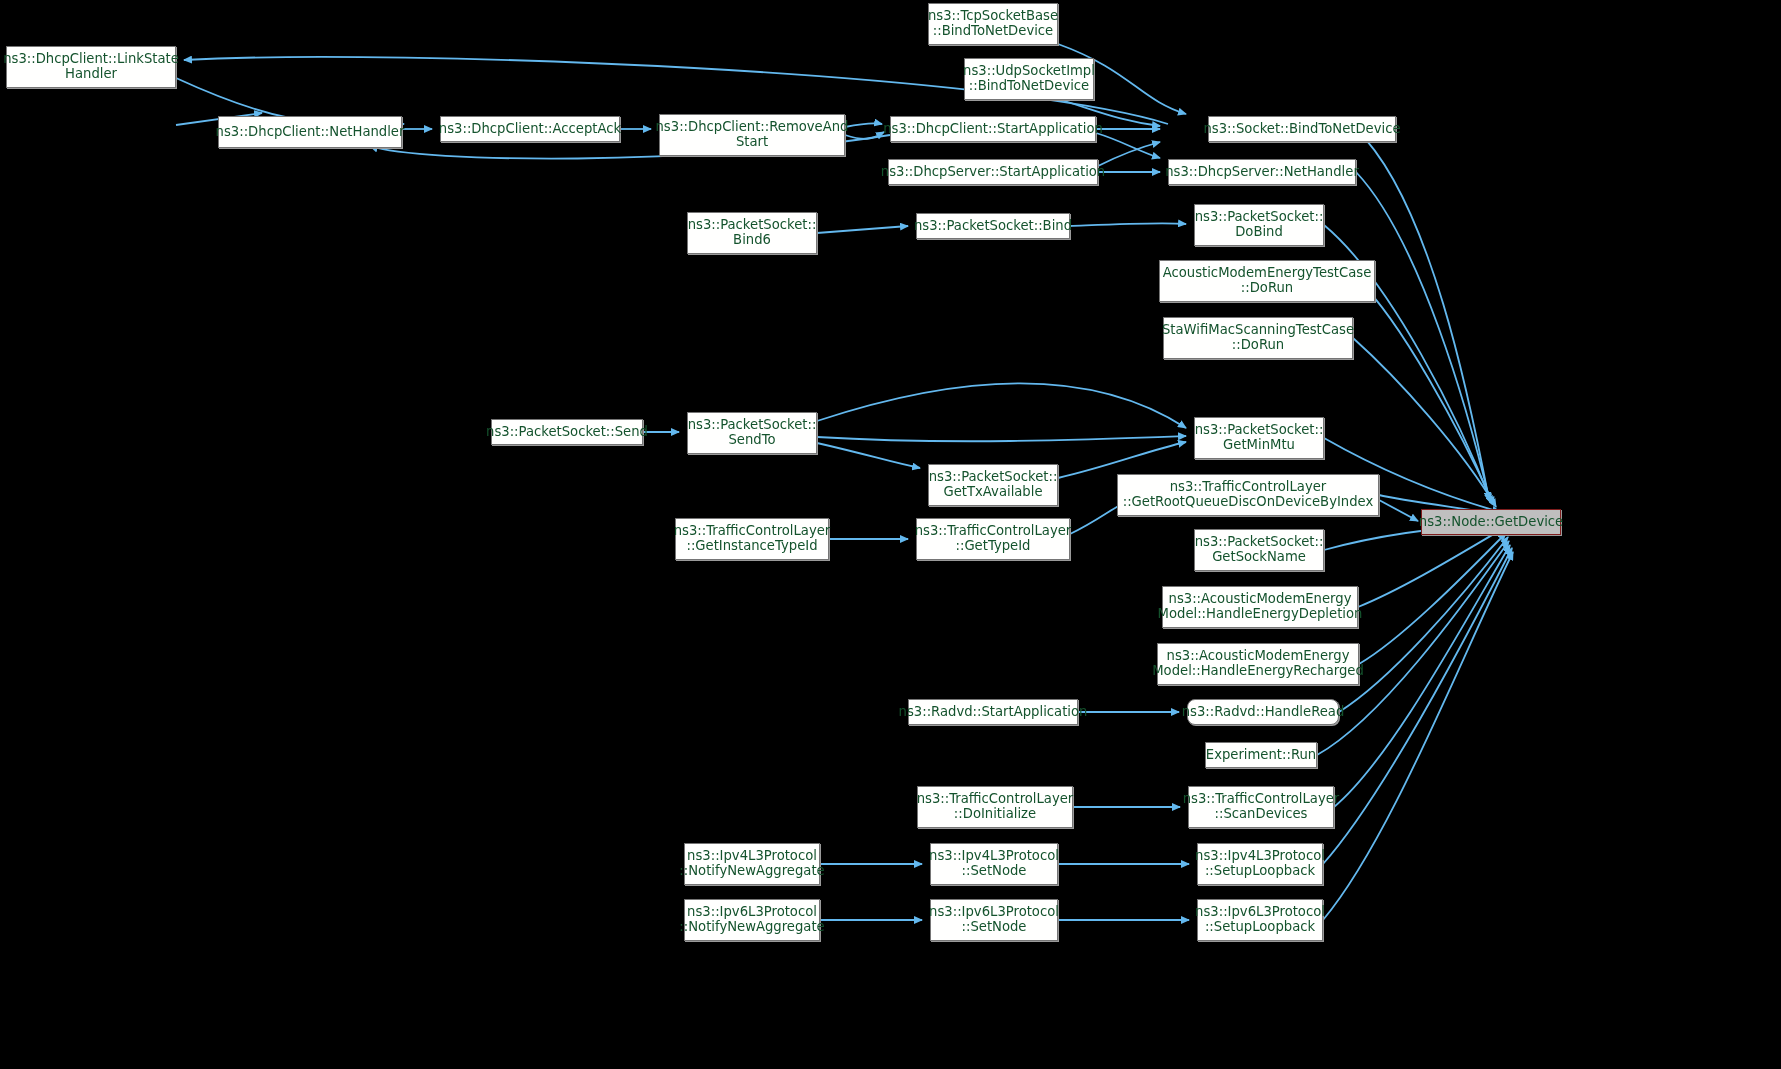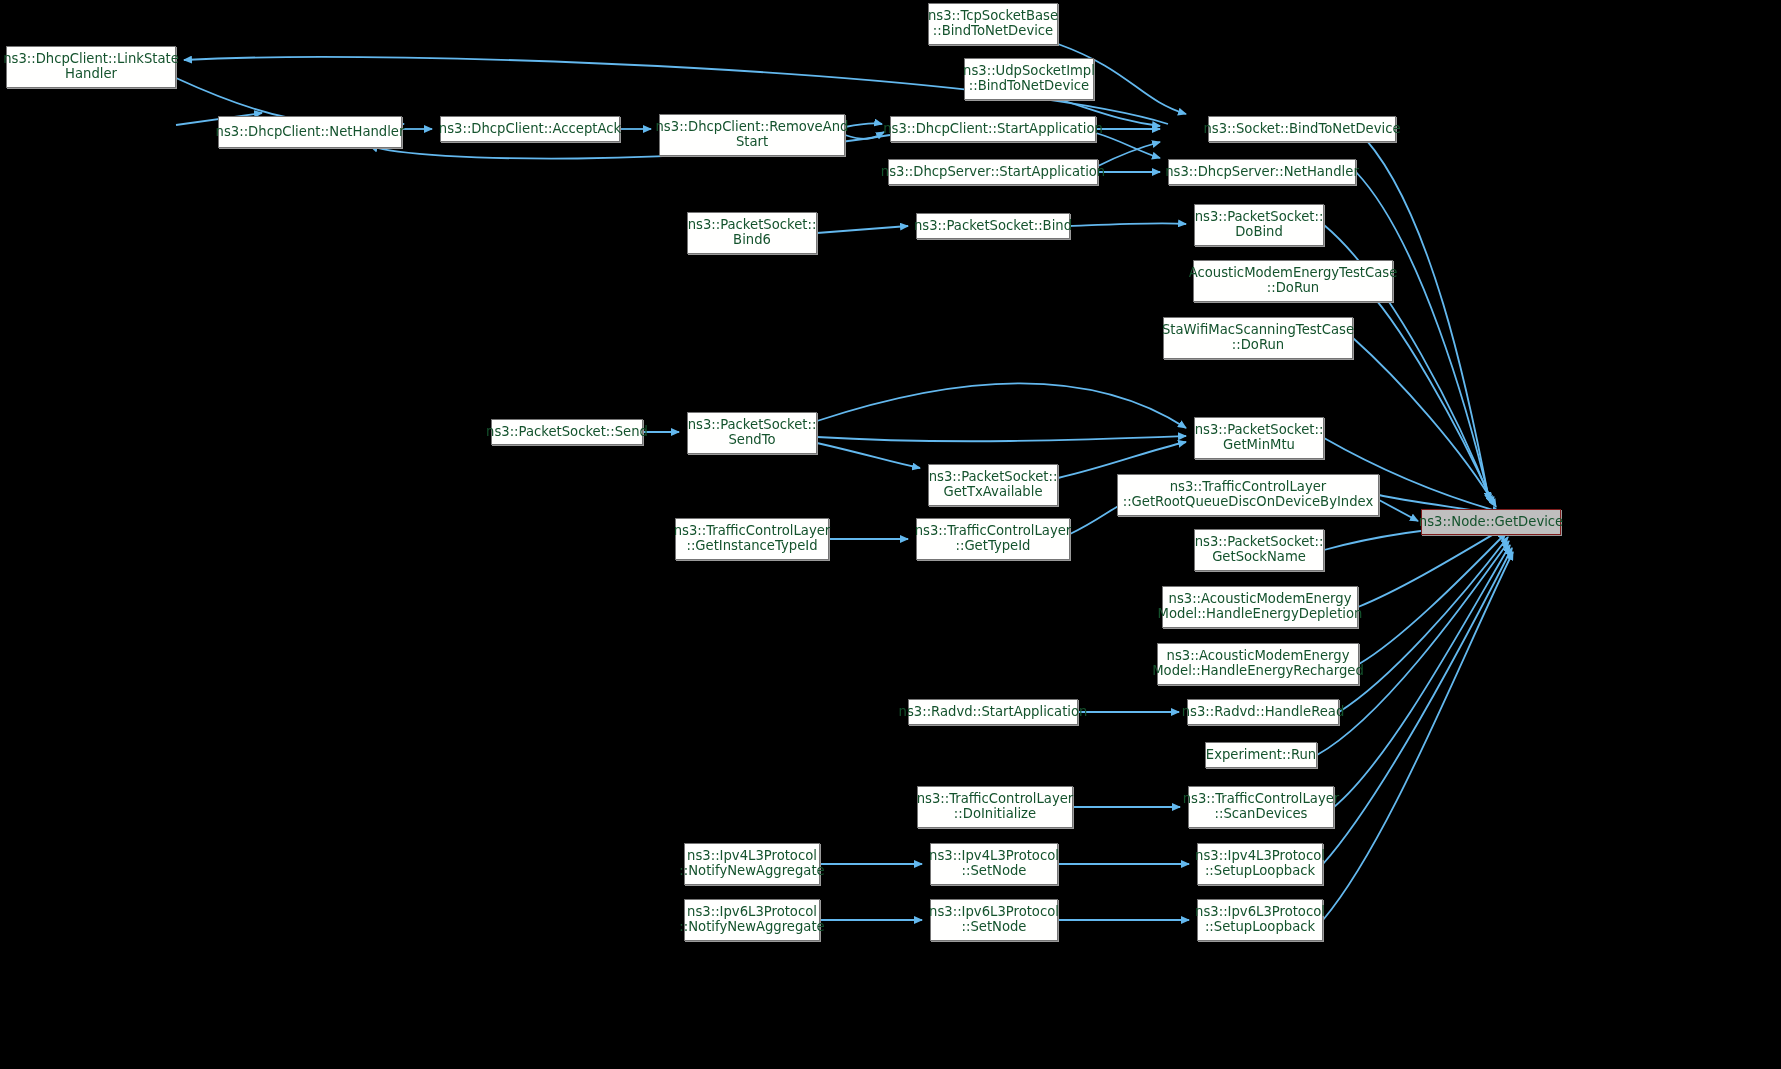--- a/index.html
+++ b/index.html
@@ -85,21 +85,21 @@
 ::BindToNetDevice</div>
       <div class="node" style="left: 890px; top: 116px; width: 206px; height: 26px;">ns3::DhcpClient::StartApplication</div>
       <div class="node" style="left: 888px; top: 159px; width: 210px; height: 26px;">ns3::DhcpServer::StartApplication</div>
       <div class="node" style="left: 1208px; top: 116px; width: 188px; height: 26px;">ns3::Socket::BindToNetDevice</div>
       <div class="node" style="left: 1168px; top: 159px; width: 188px; height: 26px;">ns3::DhcpServer::NetHandler</div>
       <div class="node" style="left: 687px; top: 212px; width: 130px; height: 42px;">ns3::PacketSocket::
 Bind6</div>
       <div class="node" style="left: 916px; top: 213px; width: 154px; height: 26px;">ns3::PacketSocket::Bind</div>
       <div class="node" style="left: 1194px; top: 204px; width: 130px; height: 42px;">ns3::PacketSocket::
 DoBind</div>
-      <div class="node" style="left: 1159px; top: 260px; width: 200px; height: 42px; margin-left: 34px;">AcousticModemEnergyTestCase
+      <div class="node" style="left: 1159px; top: 260px; width: 216px; height: 42px;">AcousticModemEnergyTestCase
 ::DoRun</div>
       <div class="node" style="left: 1163px; top: 317px; width: 190px; height: 42px;">StaWifiMacScanningTestCase
 ::DoRun</div>
       <div class="node" style="left: 455px; top: 419px; width: 152px; height: 26px; margin-left: 36px;">ns3::PacketSocket::Send</div>
       <div class="node" style="left: 687px; top: 412px; width: 130px; height: 42px;">ns3::PacketSocket::
 SendTo</div>
       <div class="node" style="left: 928px; top: 464px; width: 130px; height: 42px;">ns3::PacketSocket::
 GetTxAvailable</div>
       <div class="node" style="left: 1194px; top: 417px; width: 130px; height: 42px;">ns3::PacketSocket::
 GetMinMtu</div>
@@ -109,21 +109,21 @@
 ::GetInstanceTypeId</div>
       <div class="node" style="left: 916px; top: 518px; width: 154px; height: 42px;">ns3::TrafficControlLayer
 ::GetTypeId</div>
       <div class="node" style="left: 1194px; top: 529px; width: 130px; height: 42px;">ns3::PacketSocket::
 GetSockName</div>
       <div class="node" style="left: 1162px; top: 586px; width: 196px; height: 42px;">ns3::AcousticModemEnergy
 Model::HandleEnergyDepletion</div>
       <div class="node" style="left: 1157px; top: 643px; width: 202px; height: 42px;">ns3::AcousticModemEnergy
 Model::HandleEnergyRecharged</div>
       <div class="node" style="left: 908px; top: 699px; width: 170px; height: 26px;">ns3::Radvd::StartApplication</div>
-      <div class="node" style="left: 1187px; top: 699px; width: 152px; height: 26px;">ns3::Radvd::HandleRead</div>
+      <div class="node" style="left: 1187px; top: 699px; width: 152px; height: 26px; border-radius: 8px;">ns3::Radvd::HandleRead</div>
       <div class="node" style="left: 1205px; top: 742px; width: 112px; height: 26px;">Experiment::Run</div>
       <div class="node" style="left: 917px; top: 786px; width: 156px; height: 42px;">ns3::TrafficControlLayer
 ::DoInitialize</div>
       <div class="node" style="left: 1188px; top: 786px; width: 146px; height: 42px;">ns3::TrafficControlLayer
 ::ScanDevices</div>
       <div class="node" style="left: 684px; top: 843px; width: 136px; height: 42px;">ns3::Ipv4L3Protocol
 ::NotifyNewAggregate</div>
       <div class="node" style="left: 930px; top: 843px; width: 128px; height: 42px;">ns3::Ipv4L3Protocol
 ::SetNode</div>
       <div class="node" style="left: 1197px; top: 843px; width: 126px; height: 42px;">ns3::Ipv4L3Protocol

